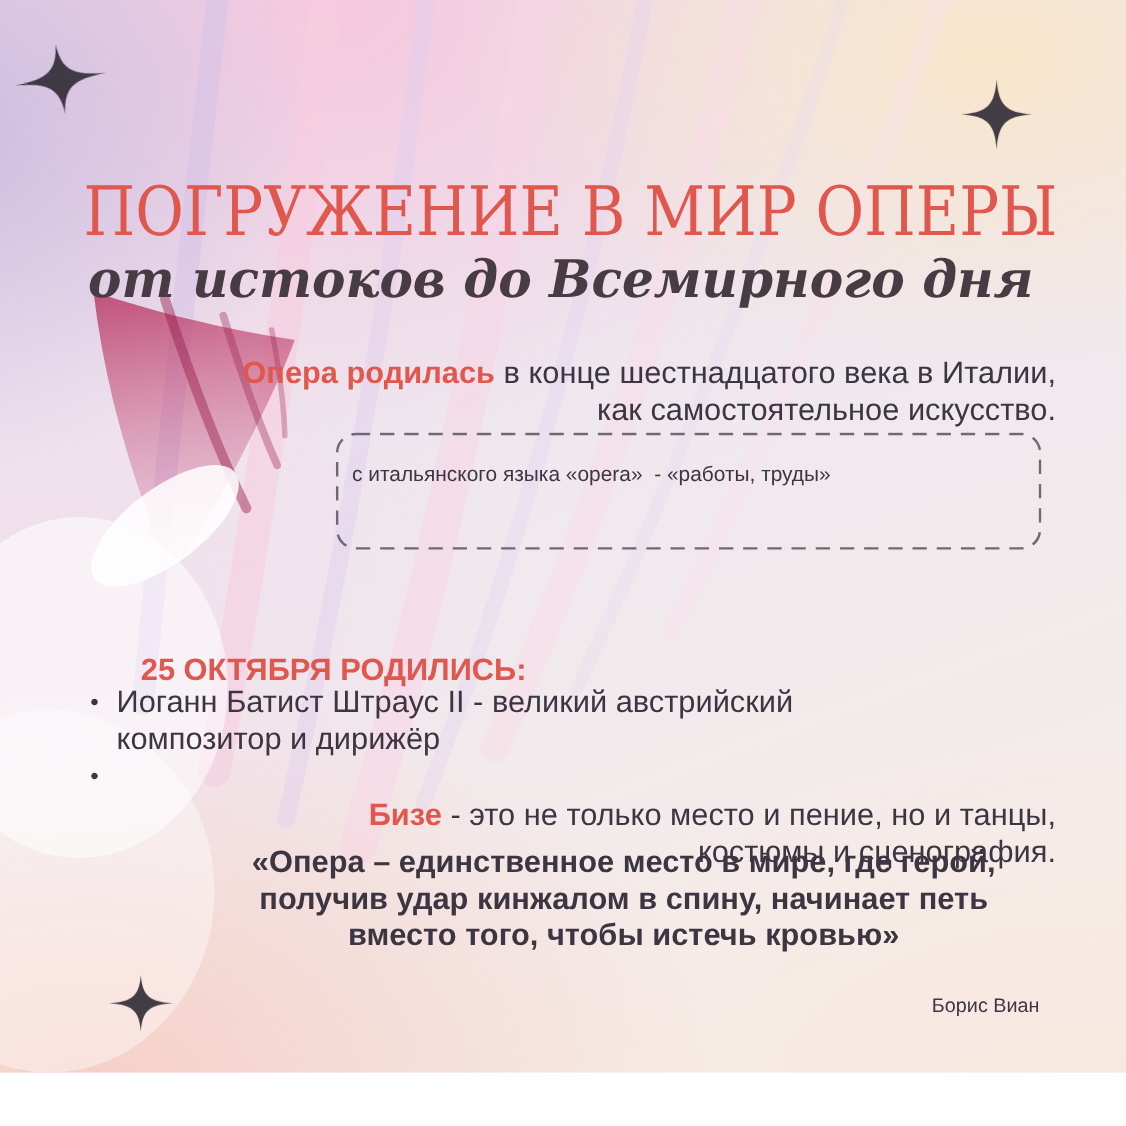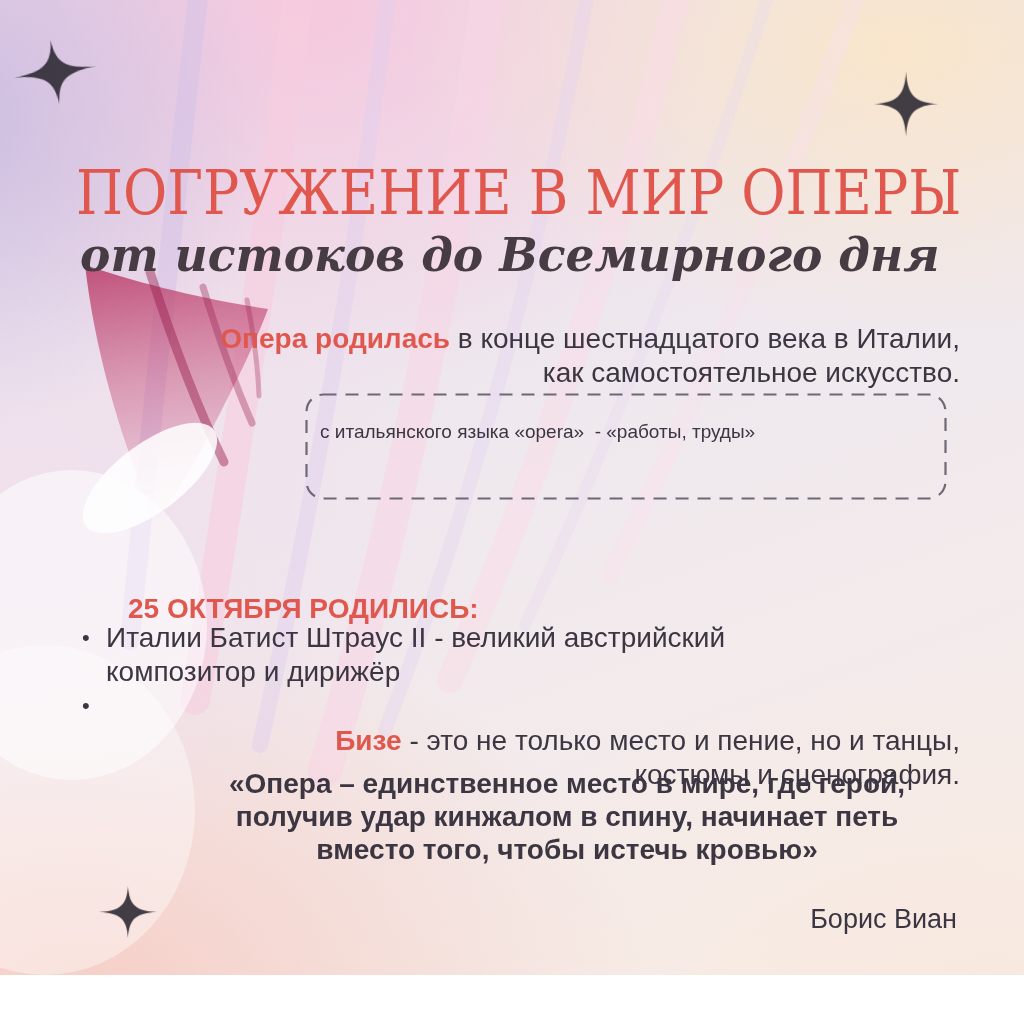--- a/index.html
+++ b/index.html
@@ -48,21 +48,21 @@
   .heading { position:absolute; left:80px; top:593px; font-size:28px; font-weight:700; color:var(--accent);margin-left:48px; }
 
   .list   { position:absolute; left:82px; top:621px; font-size:28px; line-height:34px; color:var(--ink); }
   .li     { display:flex; }
   .bullet { flex:0 0 24px; width:24px; font-size:22px; line-height:34px; }
 
   .quote {
     position:absolute; top:767px; right:77px; width:760px;
     text-align:center; font-size:28px; line-height:33px; font-weight:700; color:var(--ink);
   }
-  .author { position:absolute; top:904px; right:67px; font-size:27px; color:var(--ink); }
+  .author { position:absolute; top:904px; right:79px; font-size:18px; color:var(--ink); }
 </style>
 </head>
 <body>
 
 <div class="page">
 
   <svg class="decor" width="1024" height="1024" viewBox="0 0 1024 1024" fill="none">
     <defs>
       <linearGradient id="gCurtain" x1="180" y1="250" x2="215" y2="530" gradientUnits="userSpaceOnUse">
         <stop offset="0" stop-color="#b72f5c" stop-opacity="0.8"></stop>
@@ -113,21 +113,21 @@
       <div class="pre">с итальянского языка «opera»  - «работы, труды»</div>
     </div>
   </div>
 
 
   <div class="heading">25 ОКТЯБРЯ РОДИЛИСЬ:</div>
 
   <div class="list">
     <div class="li">
       <span class="bullet">•</span>
-      <span class="pre">Италии Батист Штраус II - великий австрийский
+      <span class="pre">Иоганн Батист Штраус II - великий австрийский
 композитор и дирижёр</span>
     </div>
     <div class="li">
       <span class="bullet">•</span>
     </div>
   </div>
 
   <p class="para definition"><span class="lead">Бизе</span><span class="pre"> - это не только место и пение, но и танцы,
 костюмы и сценография.</span></p>
 

